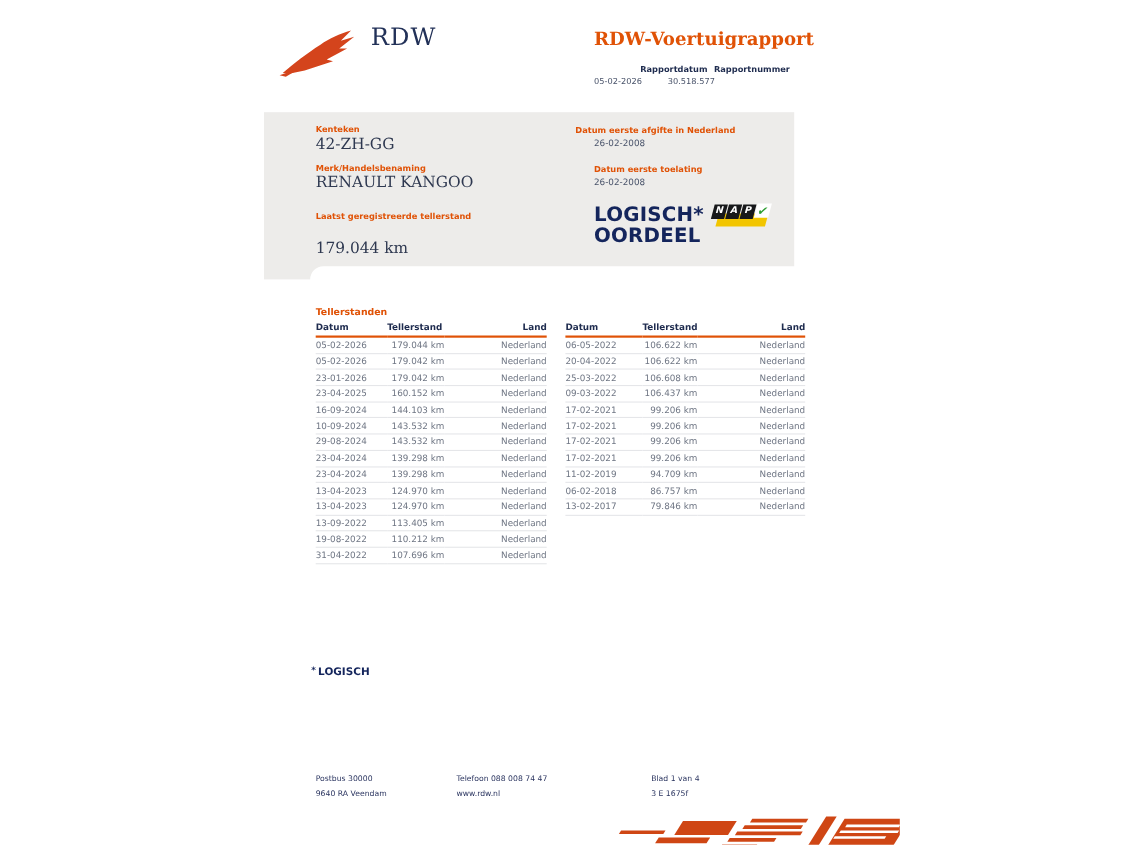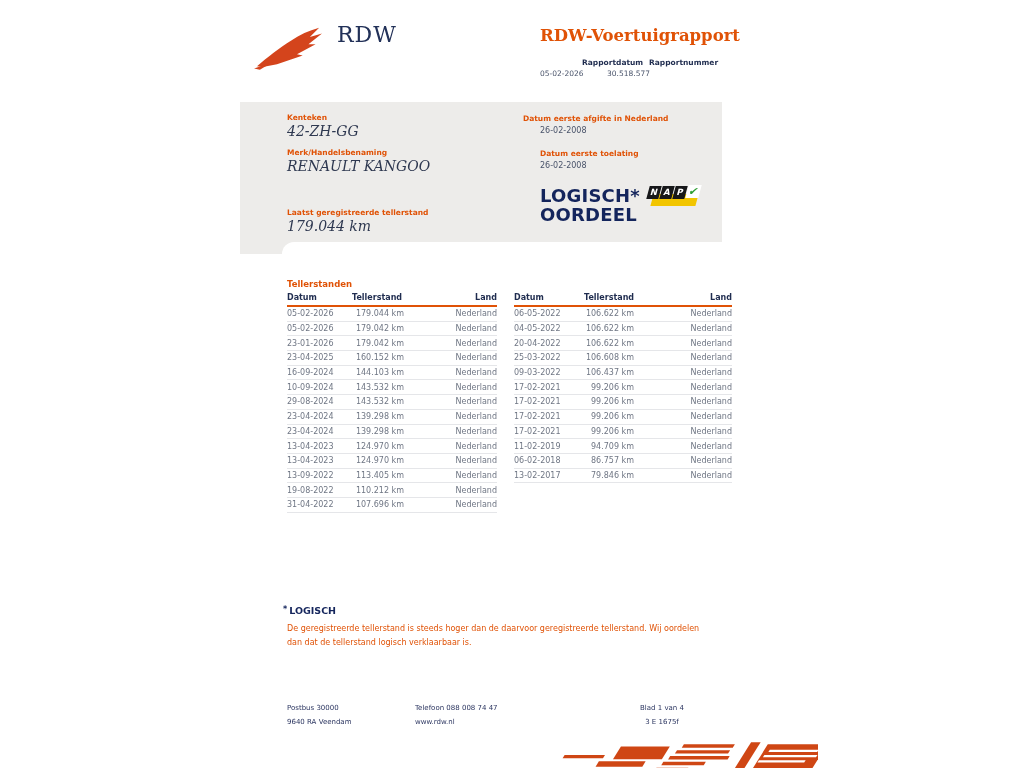--- a/index.html
+++ b/index.html
@@ -19,21 +19,21 @@
     font-size:16.5px;font-weight:bold;color:#e05206;
   }
   .rpt-label{position:absolute;top:58px;font-size:7.5px;font-weight:bold;color:#1f2c4f;margin-left:42px;}
   .rpt-value{position:absolute;top:69px;font-size:7.5px;color:#49536a;}
   .x-rptdate{left:540px;} .x-rptnum{left:607px;}
 
   
   .panel{position:absolute;left:240px;top:102px;width:482px;height:152px;background:#edecea;}
   .panel-notch{position:absolute;left:282px;top:242px;width:441px;height:13px;background:#ffffff;border-top-left-radius:12px;}
   .lbl{position:absolute;font-size:7.5px;font-weight:bold;color:#e05206;line-height:10px;}
-  .val-serif{position:absolute;font-family:"DejaVu Serif","Liberation Serif",serif;font-size:14px;color:#2e3850;font-style:italic;}
+  .val-serif{position:absolute;font-family:"DejaVu Serif","Liberation Serif",serif;font-size:14px;color:#2e3850;}
   .val-sans{position:absolute;font-size:8px;color:#49536a;}
   .oordeel{
     position:absolute;left:540px;top:187px;font-size:18px;font-weight:bold;
     color:#14255c;line-height:18.5px;letter-spacing:.2px;
   }
   
   .nap{position:absolute;left:646px;top:184px;width:56px;height:27px;}
   .nap-yellow{position:absolute;left:6px;top:10px;width:45px;height:12px;background:#f2c500;transform:skewX(-15deg);}
   .nap-tile{
     position:absolute;top:2px;width:12px;height:13px;background:#17181a;transform:skewX(-15deg);
@@ -66,21 +66,21 @@
   .footnote-title .ast{font-size:8px;vertical-align:2px;margin-right:2px;}
   .footnote-text{
     position:absolute;left:287px;top:622px;width:420px;
     font-size:8px;line-height:13.5px;color:#e05206;
   }
 
   
   .foot{position:absolute;font-size:7px;color:#2b3560;line-height:14px;}
   .foot-addr{left:287px;top:701px;}
   .foot-contact{left:415px;top:701px;}
-  .foot-page{left:592px;top:701px;width:140px;text-align:center;}
+  .foot-page{left:592px;top:701px;width:140px;text-align:left;}
 
   
   .motion-svg{position:absolute;left:550px;top:739px;width:268px;height:34px;}
 </style>
 </head>
 <body>
 
 <div class="page">
 
   <svg class="logo-svg" viewBox="0 0 110 70">
@@ -94,21 +94,21 @@
   <div class="rpt-value x-rptdate">05-02-2026</div>
   <div class="rpt-value x-rptnum">30.518.577</div>
 
   <div class="panel"></div>
   <div class="panel-notch"></div>
 
   <div class="lbl" style="left:287px;top:113px;">Kenteken</div>
   <div class="val-serif" style="left:287px;top:123px;">42-ZH-GG</div>
   <div class="lbl" style="left:287px;top:148px;">Merk/Handelsbenaming</div>
   <div class="val-serif" style="left:287px;top:158px;">RENAULT KANGOO</div>
-  <div class="lbl" style="left:287px;top:208px;">Laatst geregistreerde tellerstand</div>
+  <div class="lbl" style="left:287px;top:192px;">Laatst geregistreerde tellerstand</div>
   <div class="val-serif" style="left:287px;top:218px;">179.044 km</div>
 
   <div class="lbl" style="left:523px;top:114px;">Datum eerste afgifte in Nederland</div>
   <div class="val-sans" style="left:540px;top:126px;">26-02-2008</div>
   <div class="lbl" style="left:540px;top:149px;text-align:right;">Datum eerste toelating</div>
   <div class="val-sans" style="left:540px;top:161px;">26-02-2008</div>
 
   <div class="oordeel">
     <span>LOGISCH*</span><br>
     <span>OORDEEL</span>
@@ -224,25 +224,20 @@
         <th>Land</th>
       </tr>
     </thead>
     <tbody>
         <tr>
           <td>06-05-2022</td>
           <td>106.622 km</td>
           <td>Nederland</td>
         </tr>
         <tr>
-          <td>04-05-2022</td>
-          <td>106.622 km</td>
-          <td>Nederland</td>
-        </tr>
-        <tr>
           <td>20-04-2022</td>
           <td>106.622 km</td>
           <td>Nederland</td>
         </tr>
         <tr>
           <td>25-03-2022</td>
           <td>106.608 km</td>
           <td>Nederland</td>
         </tr>
         <tr>
@@ -284,21 +279,20 @@
           <td>13-02-2017</td>
           <td>79.846 km</td>
           <td>Nederland</td>
         </tr>
       </tbody>
   </table>
 
   <div class="footnote-title">
     <span class="ast">*</span><span>LOGISCH</span>
   </div>
-  <div class="footnote-text">De geregistreerde tellerstand is steeds hoger dan de daarvoor geregistreerde tellerstand. Wij oordelen dan dat de tellerstand logisch verklaarbaar is.</div>
 
   <div class="foot foot-addr">
     <div>Postbus 30000</div>
     <div>9640 RA Veendam</div>
   </div>
   <div class="foot foot-contact">
     <div>Telefoon 088 008 74 47</div>
     <div>www.rdw.nl</div>
   </div>
   <div class="foot foot-page">

